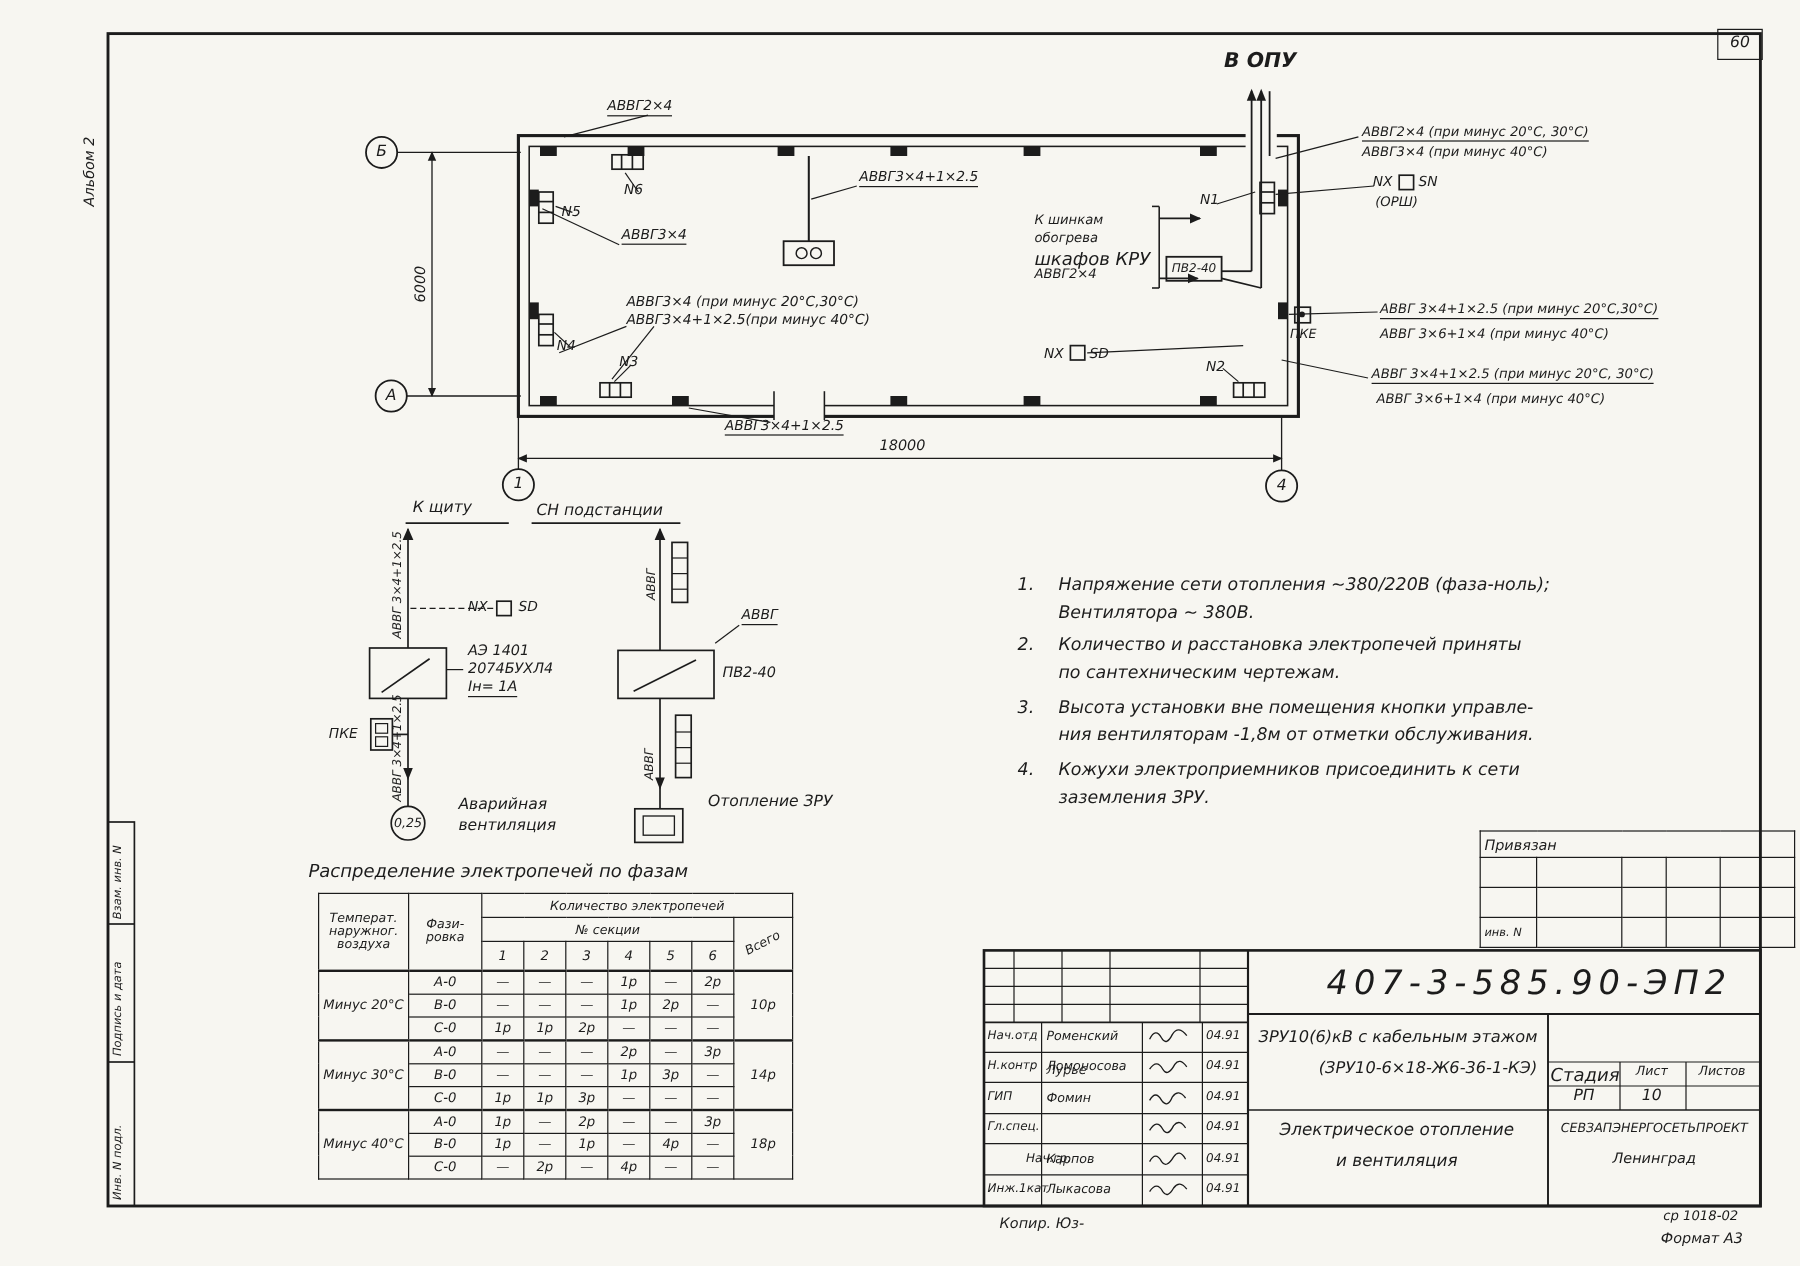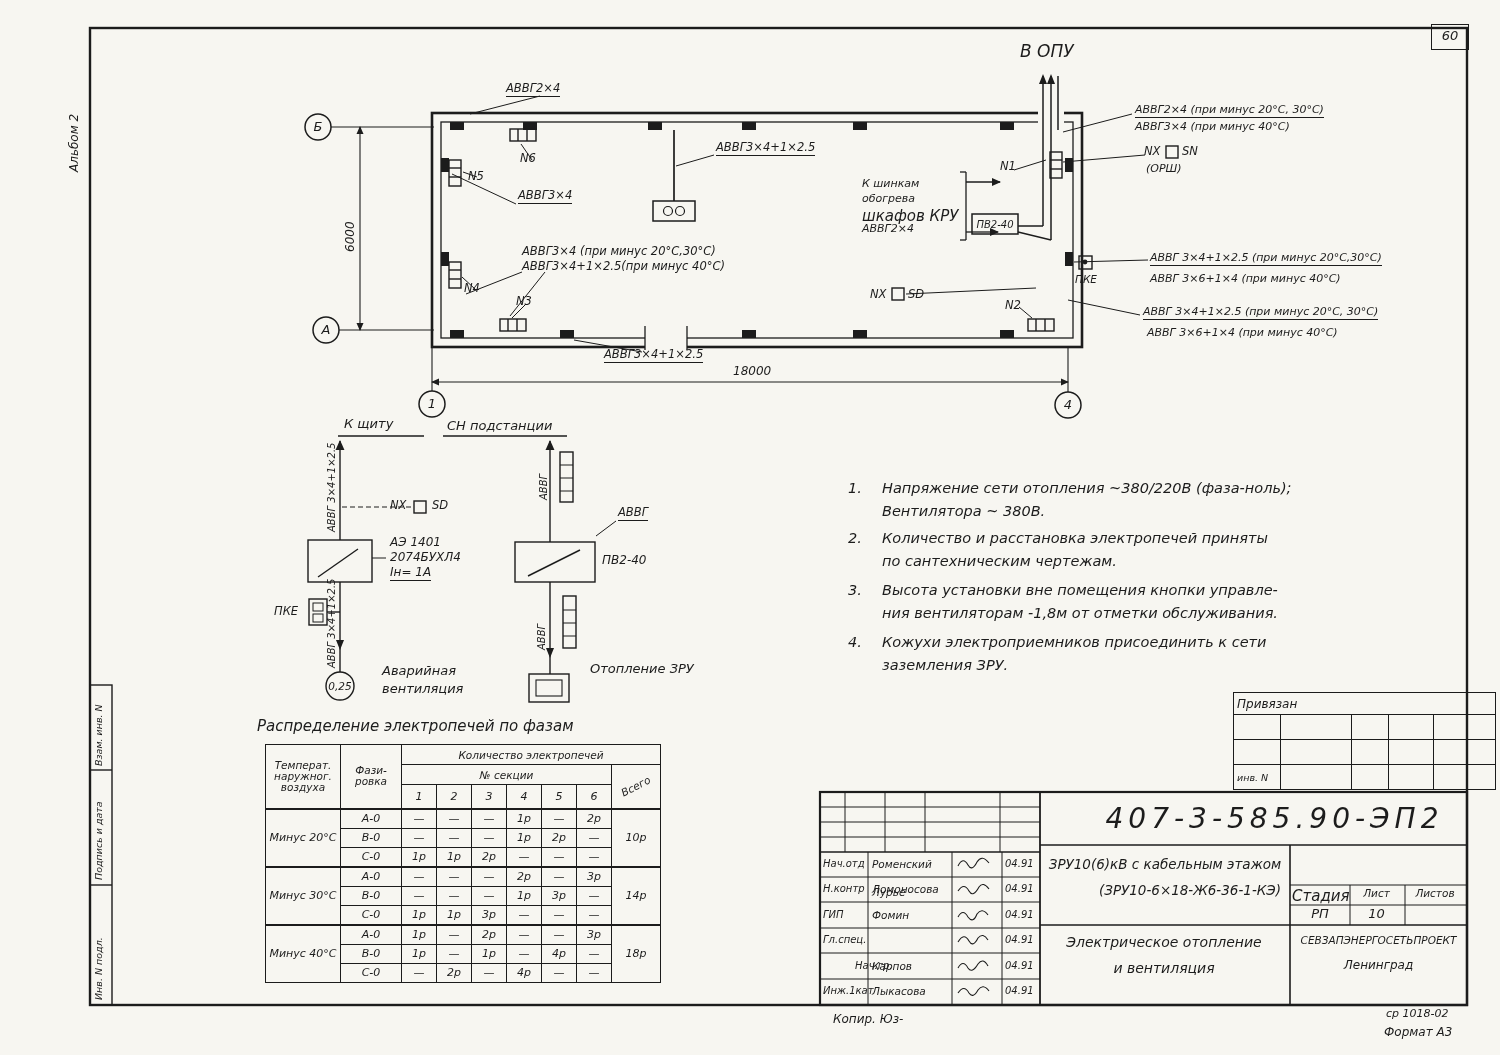--- a/index.html
+++ b/index.html
@@ -6,21 +6,21 @@
   #page{position:relative;width:1500px;height:1055px;background:#f7f6f1;font-family:"DejaVu Sans",sans-serif;color:#1c1c1c;overflow:hidden;}
   #art{position:absolute;left:0;top:0;}
   .L{position:absolute;font-style:italic;font-size:11.5px;line-height:1.12;white-space:nowrap;color:#1c1c1c;}
   .U{border-bottom:1.4px solid #1c1c1c;padding-bottom:1px;}
   .V{transform:rotate(-90deg);transform-origin:left top;}
   .C{position:absolute;text-align:center;font-style:italic;}
   .abs{position:absolute;}
   .bx{border:1.6px solid #1c1c1c;}
   .ctr{text-align:center;}
   .note{font-size:14.5px;}
-  .s10{font-size:10px;}.s105{font-size:10.5px;}.s12{font-size:12px;}.s13{font-size:13px;}.s15{font-size:15px;}.s17{font-size:17px;font-weight:normal;text-align:right;}
+  .s10{font-size:10px;}.s105{font-size:10.5px;}.s12{font-size:12px;}.s13{font-size:13px;}.s15{font-size:15px;}.s17{font-size:17px;font-weight:bold;text-align:right;}
   #ptable{position:absolute;left:265px;top:744px;border-collapse:collapse;background:transparent;}
   #ptable td{border:1.4px solid #1c1c1c;text-align:center;font-style:italic;font-size:11px;padding:0 2px;height:18px;white-space:nowrap;}
   #ptable td.hd{font-size:10.5px;}
   #ptable td.wrap{white-space:normal;width:70px;line-height:1.05;}
   #ptable td.ph{white-space:normal;width:56px;line-height:1.05;}
   #ptable td.sec{width:30px;}
   #ptable td.tot{width:44px;}
   #ptable tr.gstart td{border-top-width:2px;}
   .diag{display:inline-block;transform:rotate(-27deg);}
   #pv{position:absolute;left:1233px;top:692px;border-collapse:collapse;}

